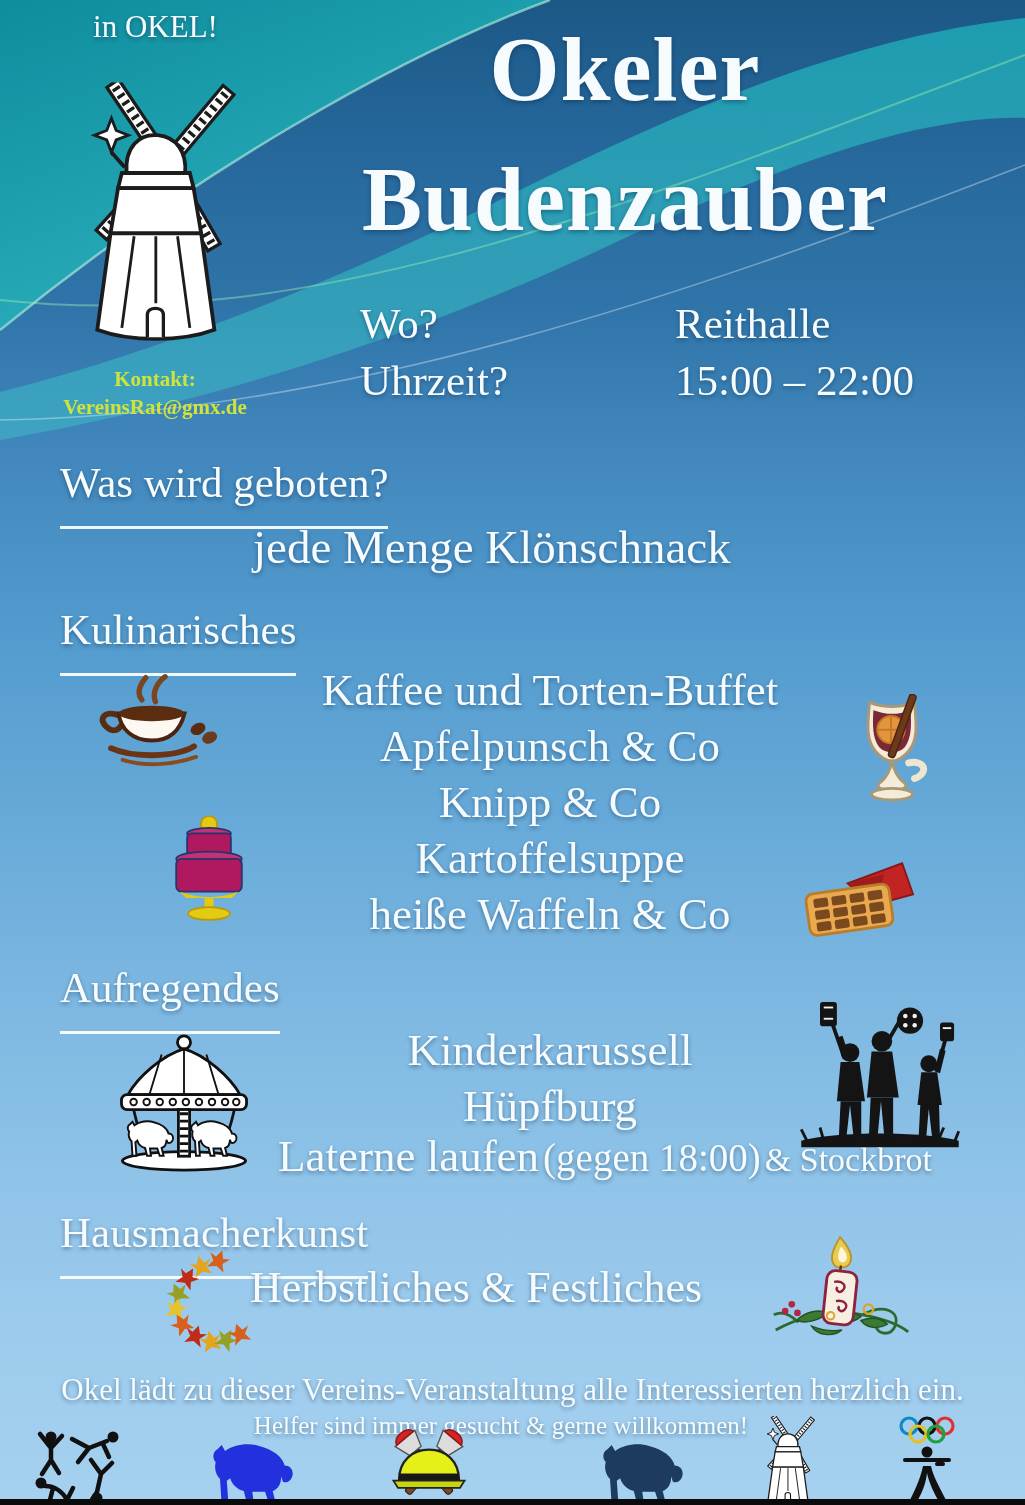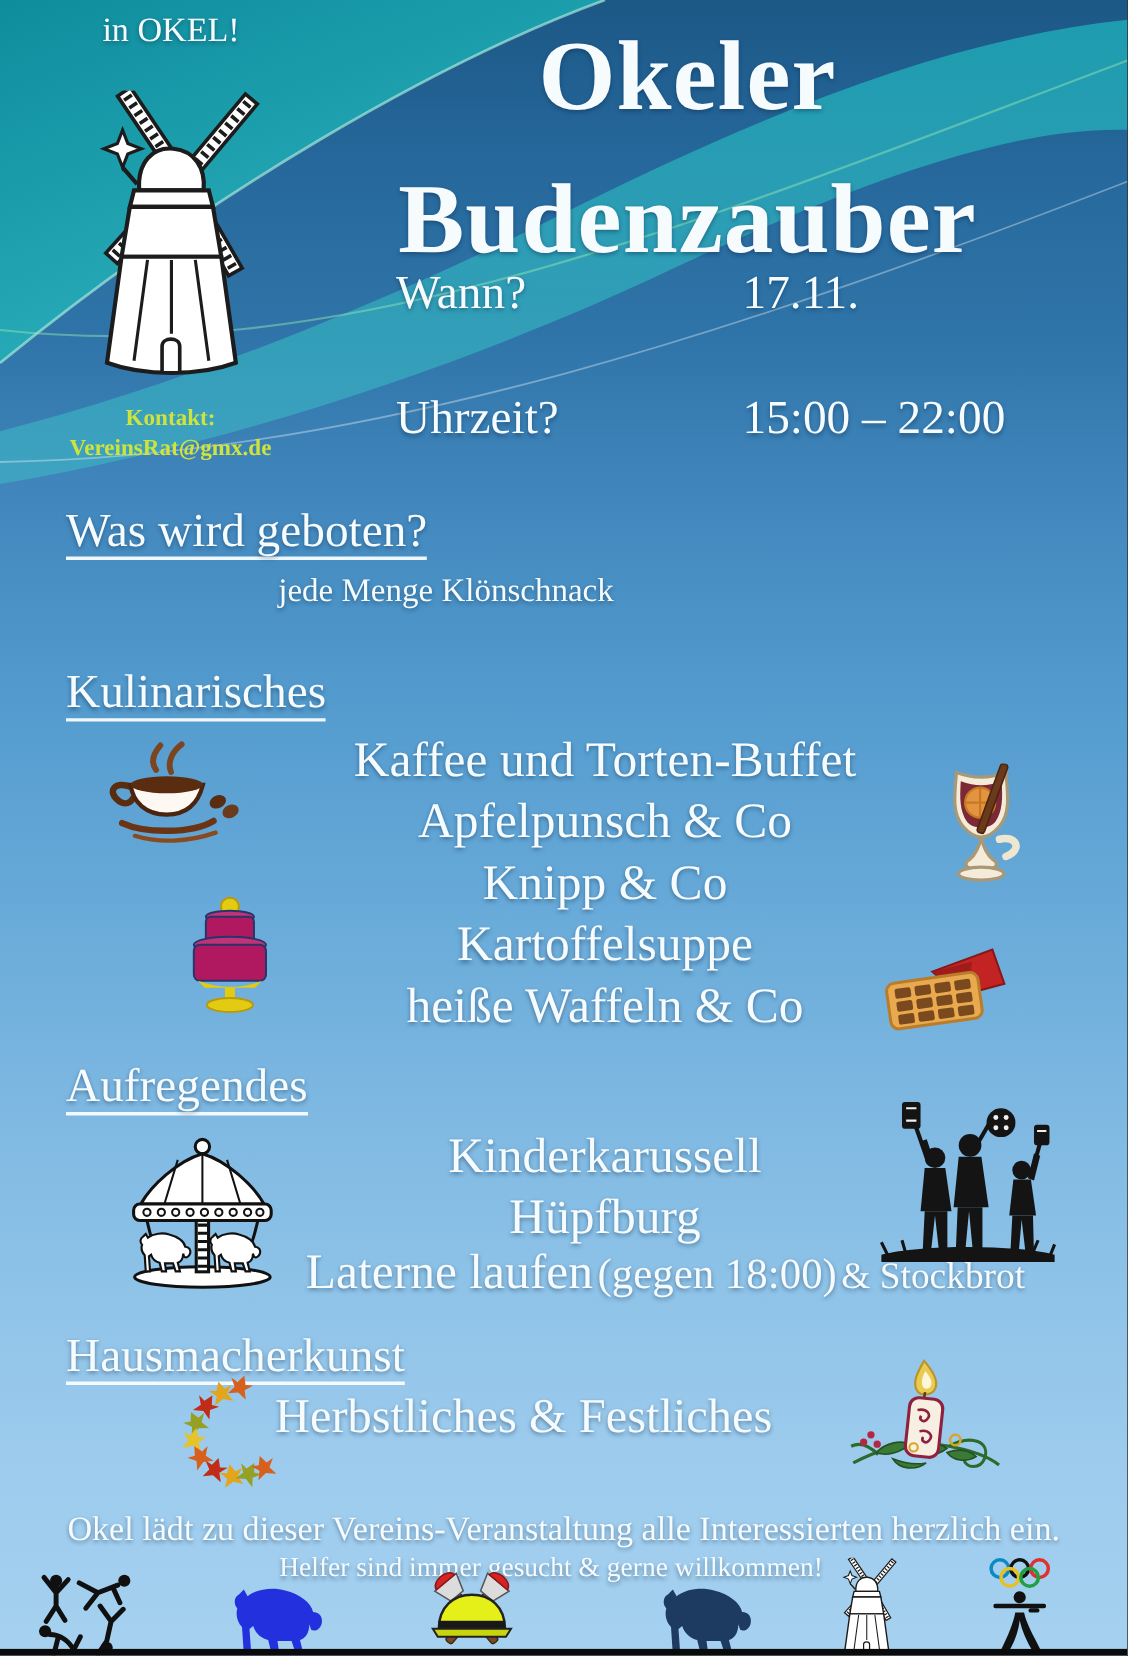--- a/index.html
+++ b/index.html
@@ -10,21 +10,21 @@
       #1c5886 0%, #26689c 10%, #2f74a8 20%, #4187bd 30%,
       #539bce 42%, #66a9d8 54%, #7cb7e1 66%, #8fc3e8 78%,
       #9ccbed 88%, #a6d1f0 100%);
   }
   .abs{position:absolute;}
   .white{color:#f6fbfe;}
   .shadow{text-shadow:0 2px 4px rgba(8,40,72,.45);}
   .center{text-align:center;}
   .heading{
     font-size:43px;display:inline-block;
-    border-bottom:3px solid rgba(250,253,255,.95);padding-bottom:0;line-height:1.08;
+    border-bottom:3px solid rgba(250,253,255,.95);padding-bottom:20px;line-height:1.08;
   }
   .bigline{font-size:45px;line-height:56px;}
   .title{font-weight:bold;letter-spacing:1px;}
   svg{display:block;}
   .footer-strip{position:absolute;left:0;bottom:0;width:100%;height:6px;background:#0b0b0b;}
 </style>
 </head>
 <body>
 
 <svg width="0" height="0" style="position:absolute">
@@ -95,33 +95,33 @@
   </span>
 
   <div class="abs center" style="left:15px;top:365px;width:280px;color:#cfe33c;font-size:21px;font-weight:bold;line-height:1.35;">
     <div>Kontakt:</div>
     <div>VereinsRat@gmx.de</div>
   </div>
 
   <div class="abs white shadow center title" style="left:270px;top:18px;width:710px;font-size:90px;">Okeler</div>
   <div class="abs white shadow center title" style="left:270px;top:148px;width:710px;font-size:90px;">Budenzauber</div>
 
-  <div class="abs white shadow" style="left:360px;top:242px;width:620px;display:flex;font-size:43px;">
-    <span style="width:315px">Wann?</span>
-    <span>17.11.</span>
+  <div class="abs white shadow" style="left:360px;top:299px;width:620px;display:flex;font-size:43px;">
+    <span style="width:315px">Wo?</span>
+    <span>Reithalle</span>
   </div>
   <div class="abs white shadow" style="left:360px;top:356px;width:620px;display:flex;font-size:43px;">
     <span style="width:315px">Uhrzeit?</span>
     <span>15:00 – 22:00</span>
   </div>
 
   <div class="abs white shadow" style="left:60px;top:460px">
     <span class="heading">Was wird geboten?</span>
   </div>
-  <div class="abs white shadow" style="left:253px;top:520px;font-size:30px;">jede Menge Klönschnack</div>
+  <div class="abs white shadow" style="left:253px;top:520px;font-size:47px;">jede Menge Klönschnack</div>
 
   <div class="abs white shadow center" style="left:230px;top:662px;width:640px;">
     <div class="bigline">Kaffee und Torten-Buffet</div>
     <div class="bigline">Apfelpunsch &amp; Co</div>
     <div class="bigline">Knipp &amp; Co</div>
     <div class="bigline">Kartoffelsuppe</div>
     <div class="bigline">heiße Waffeln &amp; Co</div>
   </div>
   <div class="abs white shadow" style="left:60px;top:607px">
     <span class="heading">Kulinarisches</span>

